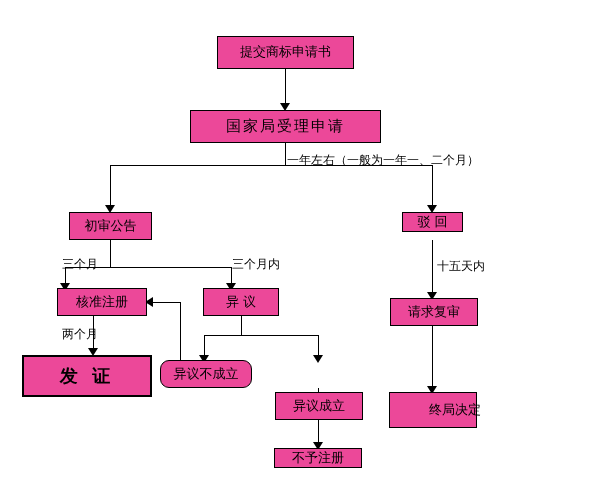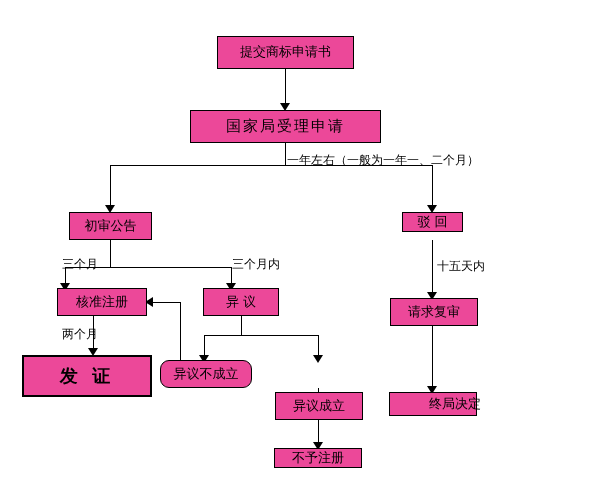--- a/index.html
+++ b/index.html
@@ -166,17 +166,17 @@
   <div class="arrow" style="left:427px; top:292px;"></div>
   <div class="label" style="left:437px; top:252px;">十五天内</div>
 
   <div class="node" style="left:390px; top:298px; width:88px; height:28px;">
     <span>请求复审</span>
   </div>
 
   <div class="ln v" style="left:432px; top:326px; height:62px;"></div>
   <div class="arrow" style="left:427px; top:386px;"></div>
 
-  <div class="node" style="left:389px; top:392px; width:88px; height:24px;padding-left:44px;">
+  <div class="node" style="left:389px; top:392px; width:88px; height:36px;padding-left:44px;">
     <span>终局决定</span>
   </div>
 
 </div>
 
 </body></html>

